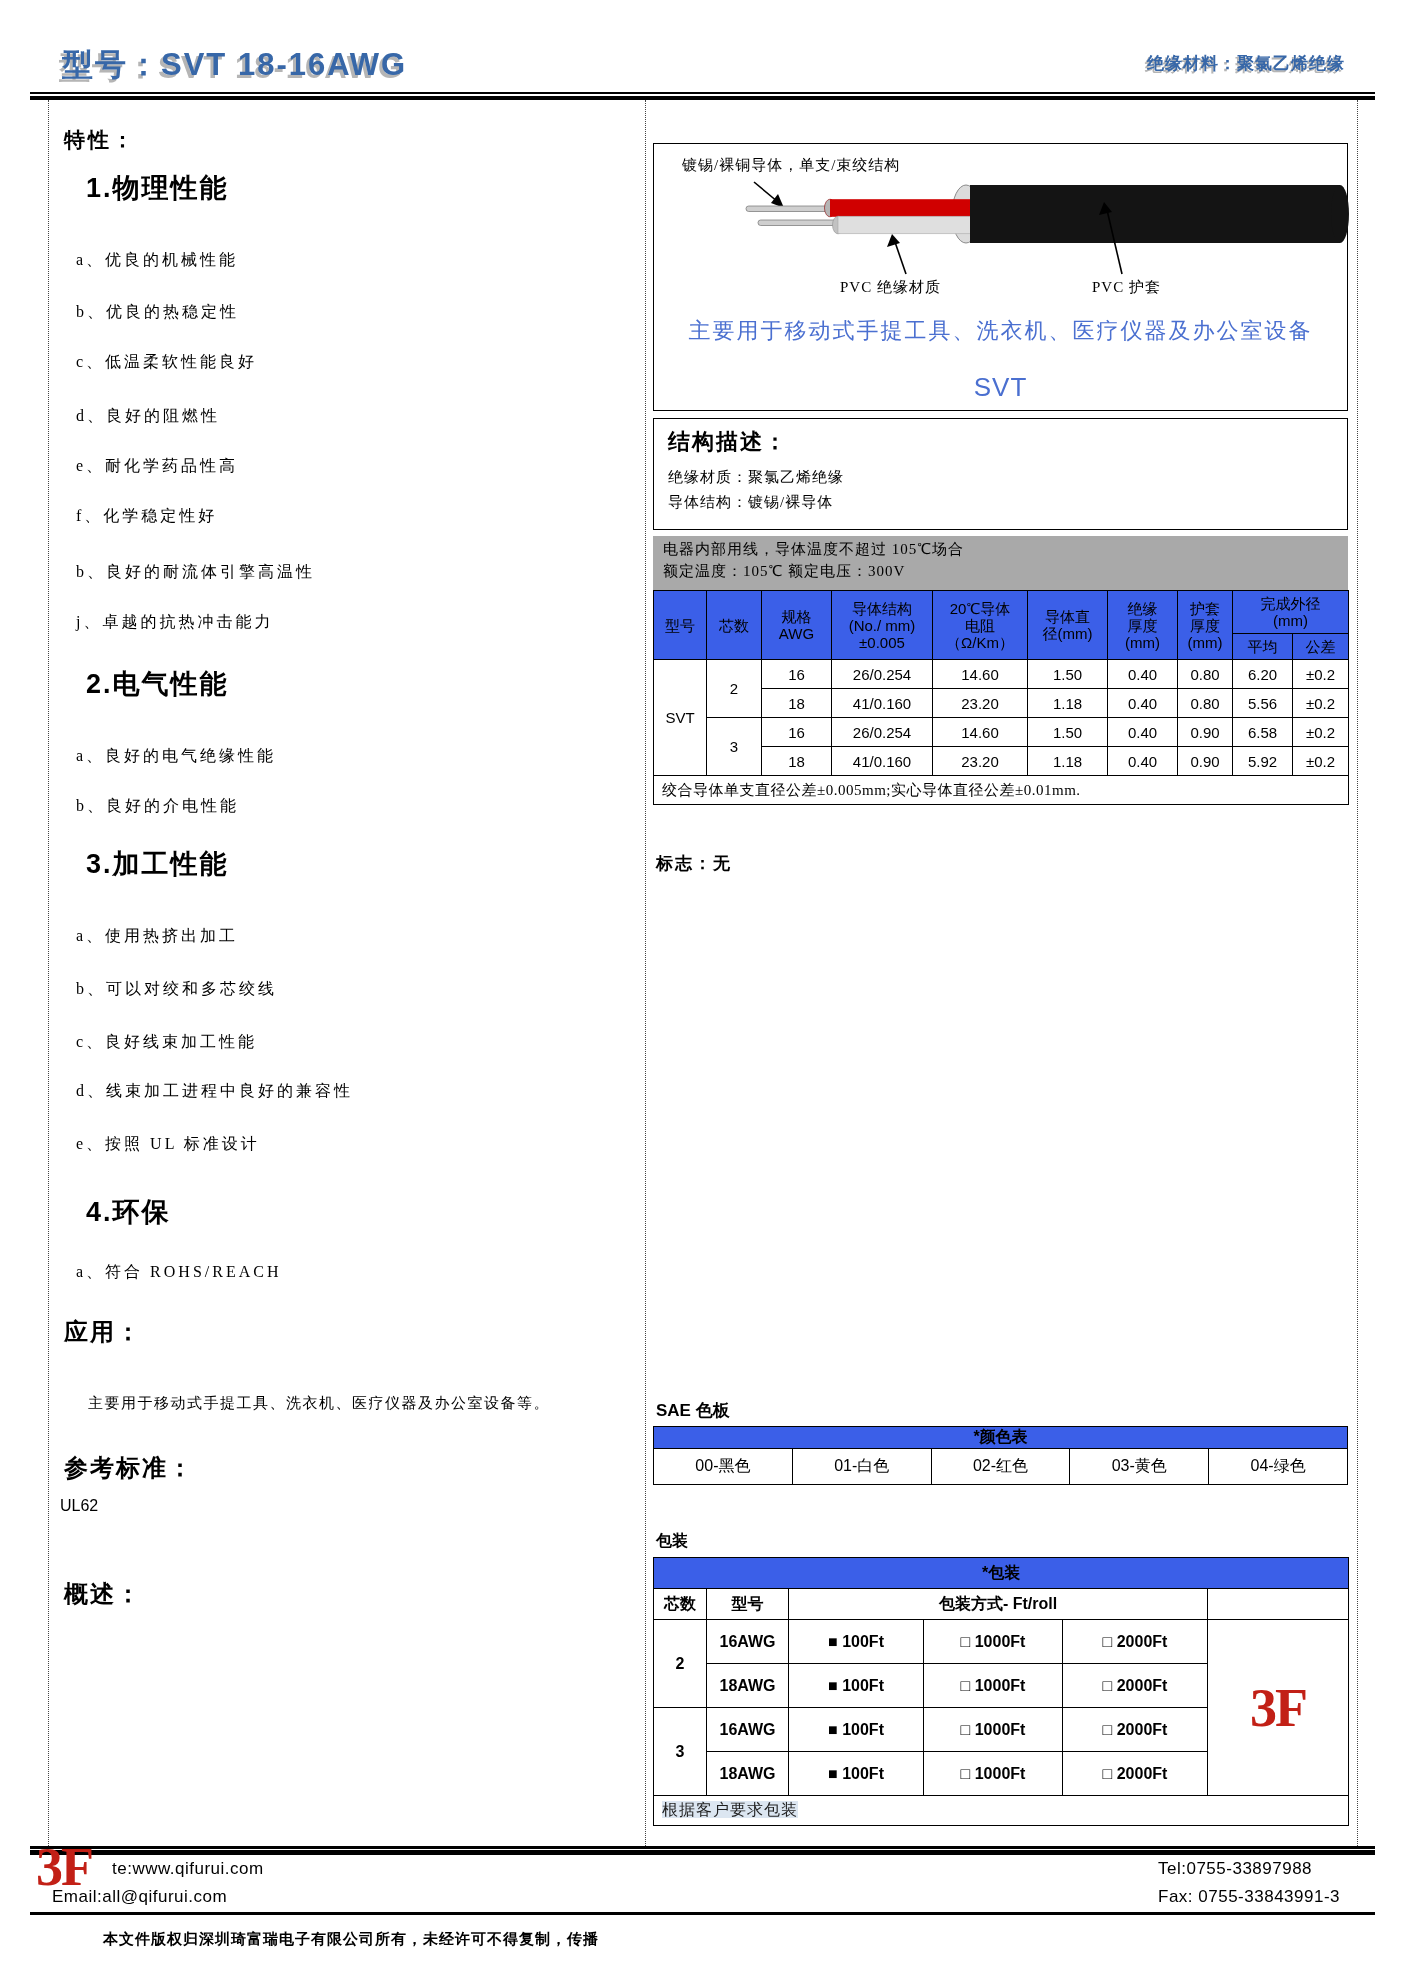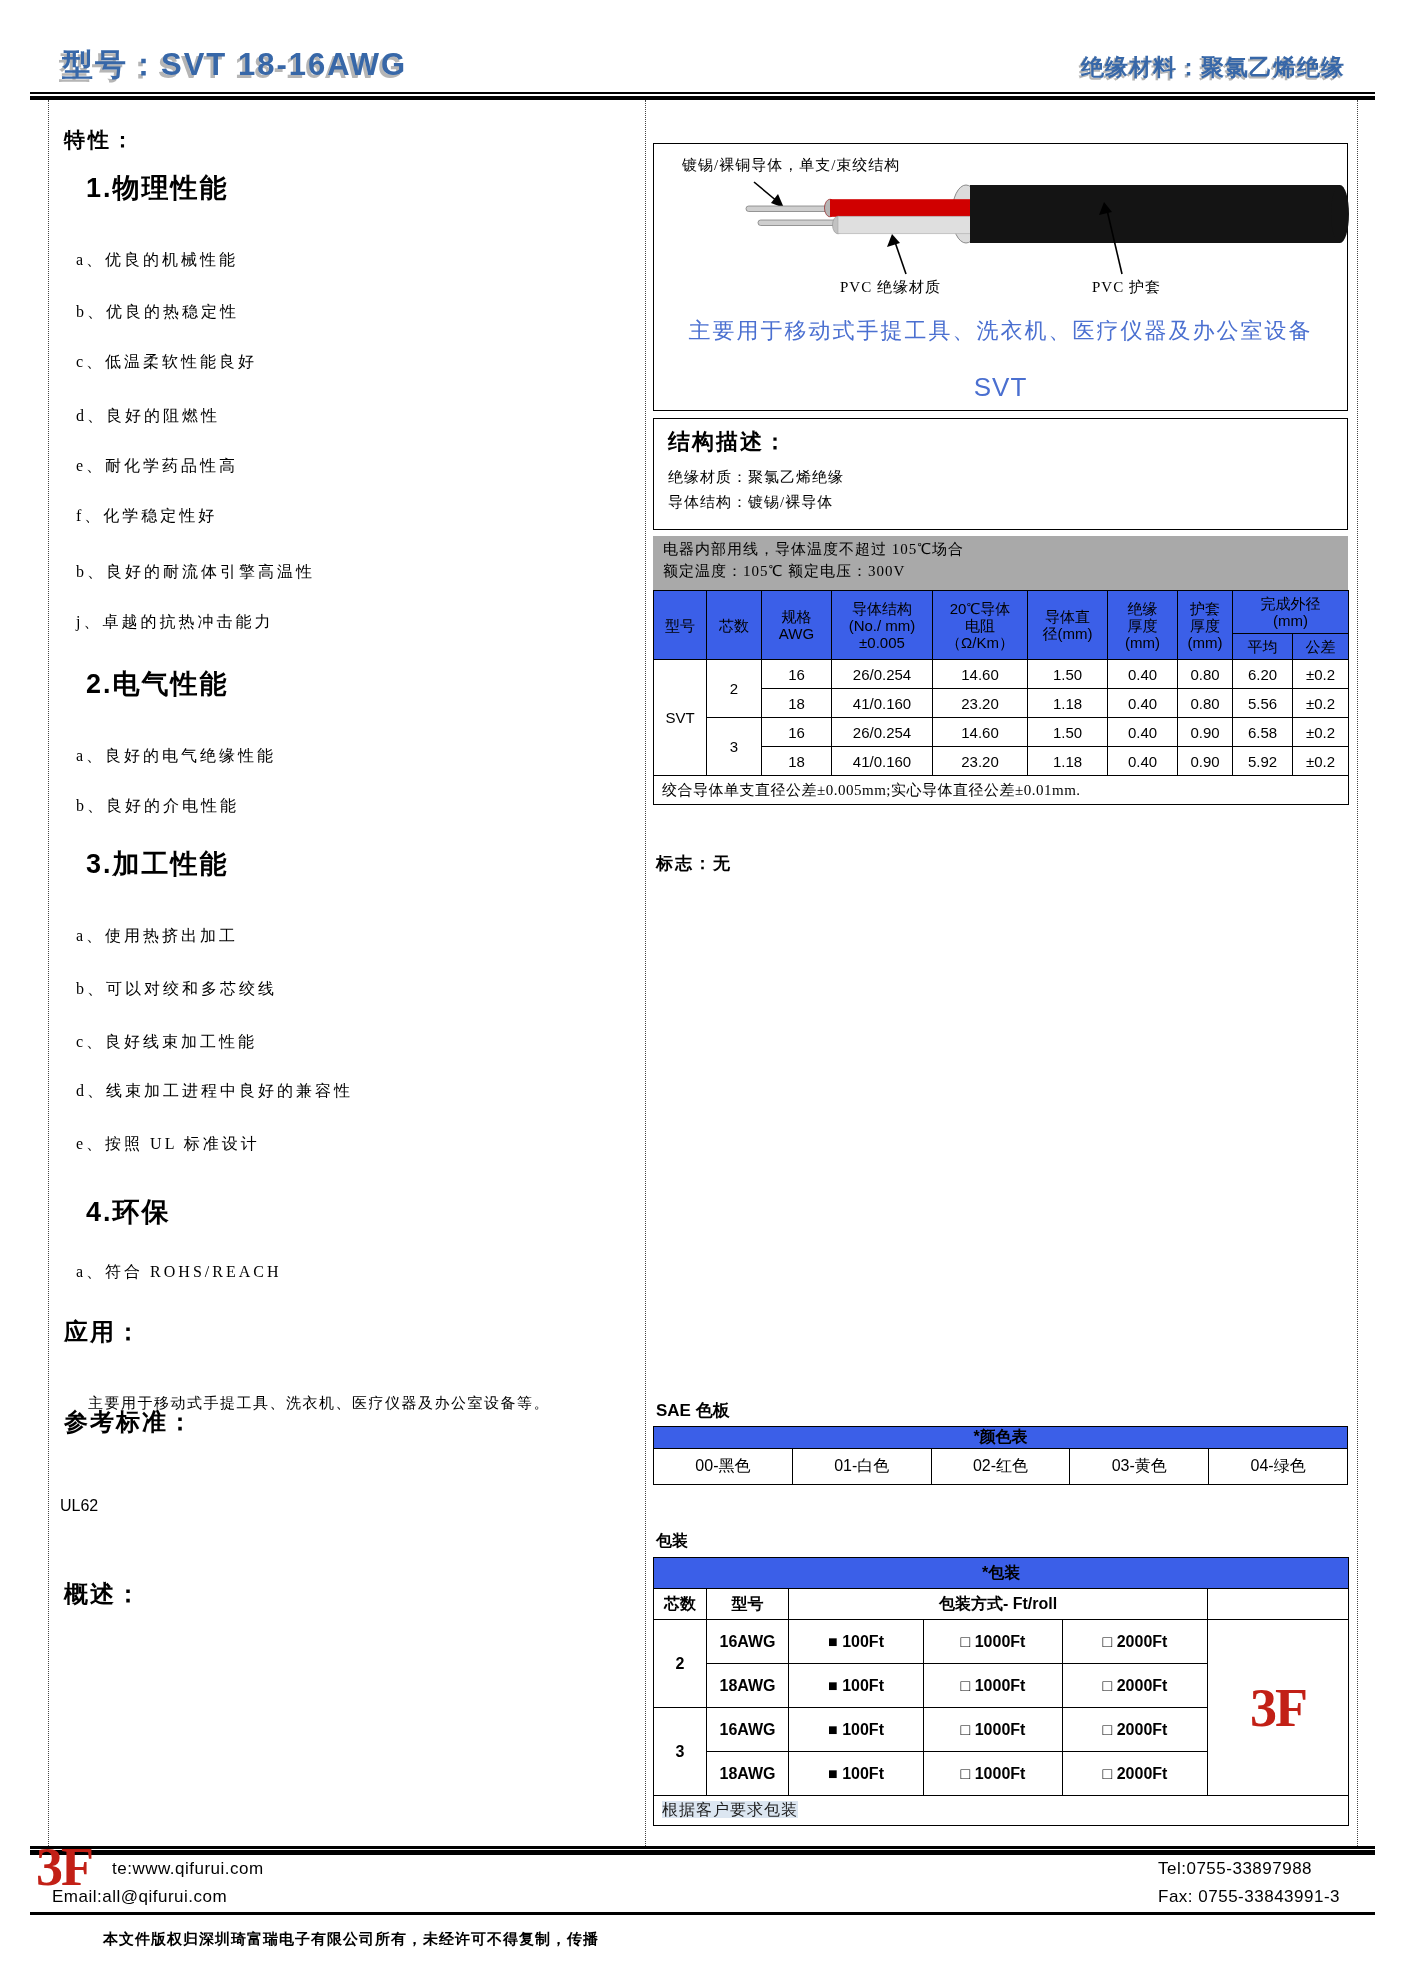--- a/index.html
+++ b/index.html
@@ -8,21 +8,21 @@
     position: relative; width: 1403px; height: 1985px; background: #fff;
     font-family: "Liberation Sans", sans-serif; color: #000; overflow: hidden;
   }
 
   
   .hdr-model {
     position:absolute; left:62px; top:44px; font-size:31px; font-weight:bold;
     color:#3767a8; letter-spacing:2px; text-shadow:-3px 3px 0 #b5b5b5;
   }
   .hdr-ins {
-    position:absolute; right:58px; top:52px; font-size:23px; font-weight:bold;
+    position:absolute; right:58px; top:52px; font-size:17px; font-weight:bold;
     color:#3767a8; letter-spacing:1px; text-shadow:-2px 2px 0 #b5b5b5;
   }
   .top-rule { position:absolute; left:30px; top:92px; width:1345px; height:8px;
     border-top:2px solid #000; border-bottom:4px solid #000; }
 
   
   .v-border { position:absolute; top:100px; height:1746px; width:0; border-left:1px dotted #444; }
   .vb-left  { left:48px; }
   .vb-mid   { left:645px; }
   .vb-right { left:1357px; }
@@ -135,21 +135,21 @@
   <div class="ln item" style="top:1032px">c、良好线束加工性能</div>
   <div class="ln item" style="top:1081px">d、线束加工进程中良好的兼容性</div>
   <div class="ln item" style="top:1134px">e、按照 UL 标准设计</div>
 
   <div class="ln sec-head" style="top:1194px">4.环保</div>
   <div class="ln item" style="top:1262px">a、符合 ROHS/REACH</div>
 
   <div class="ln app-head" style="top:1316px">应用：</div>
   <div class="ln para" style="top:1394px">主要用于移动式手提工具、洗衣机、医疗仪器及办公室设备等。</div>
 
-  <div class="ln app-head" style="top:1406px">参考标准：</div>
+  <div class="ln app-head" style="top:1452px">参考标准：</div>
   <div class="ln ref-val" style="top:1497px">UL62</div>
 
   <div class="ln app-head" style="top:1578px">概述：</div>
 
   <div class="diagram-box">
     <svg class="cable-art" width="695" height="268" viewBox="0 0 695 268">
 
       <line x1="100" y1="38" x2="124" y2="58" stroke="#000" stroke-width="1.6"></line>
       <polygon points="130,64 117,59 124,50" fill="#000"></polygon>
 

